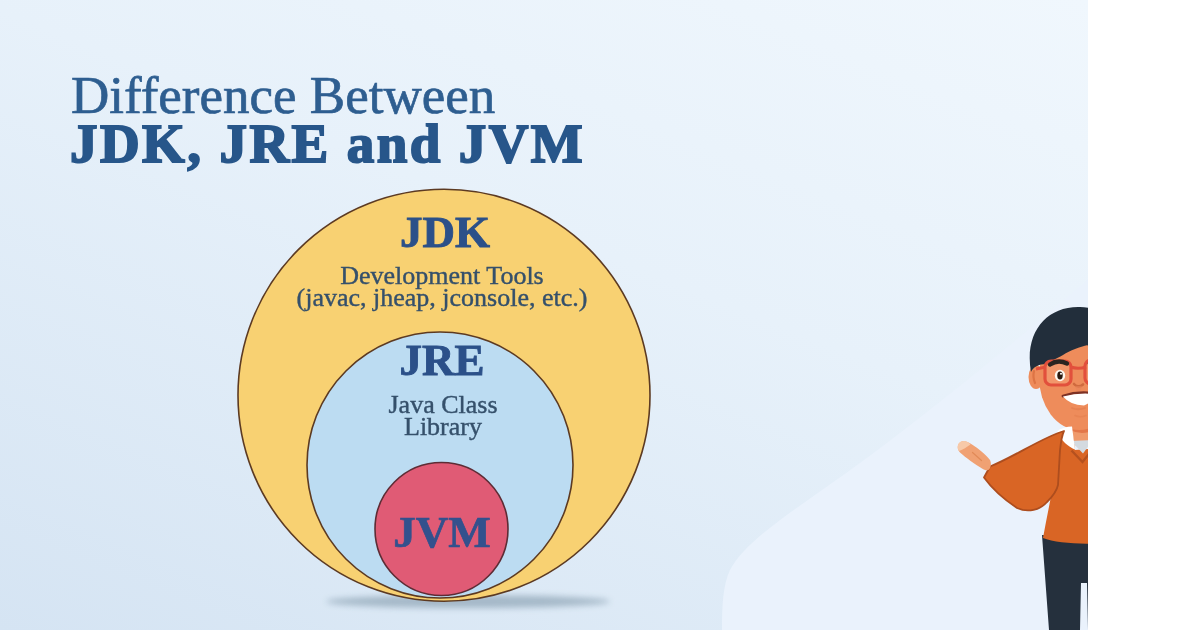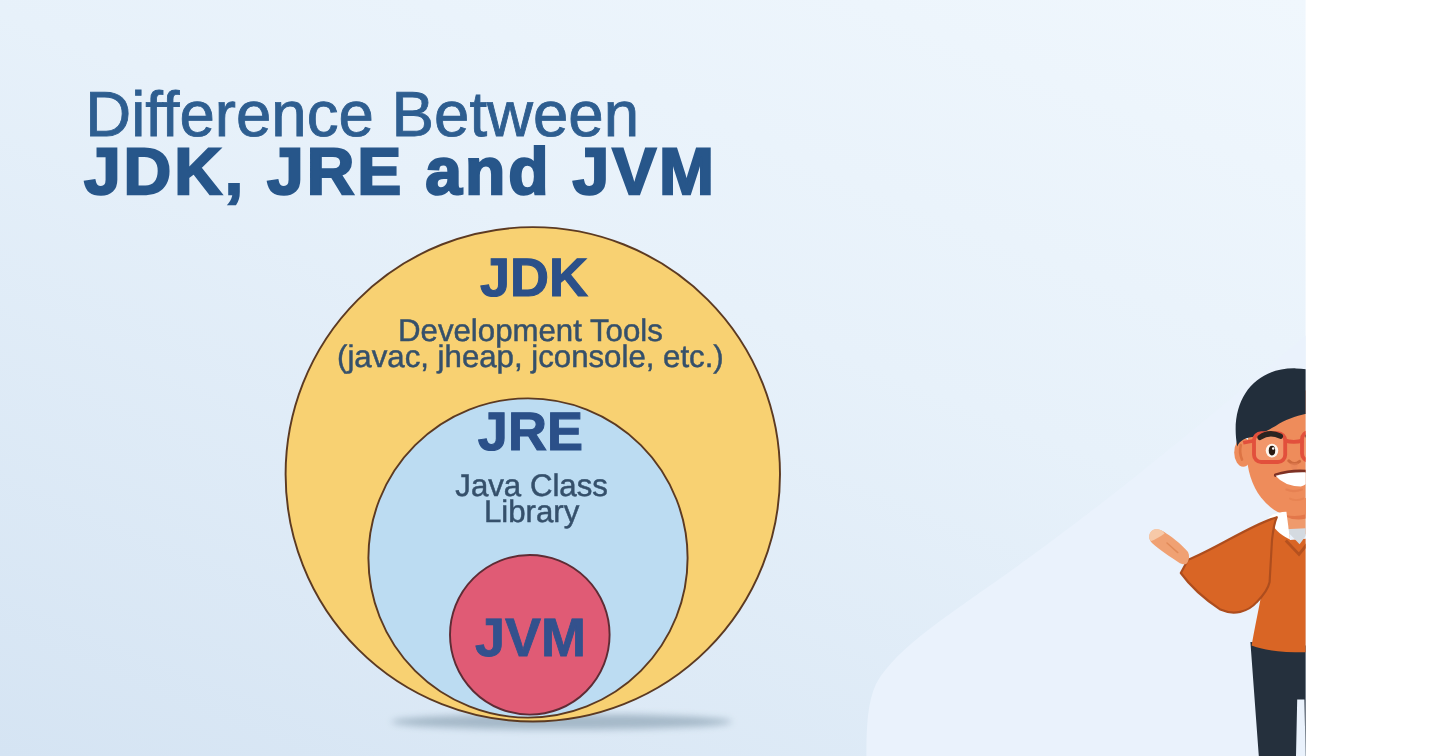--- a/index.html
+++ b/index.html
@@ -1,18 +1,18 @@
 <!DOCTYPE html>
 <html><head>
 <meta charset="utf-8">
 <style>
 html,body{margin:0;padding:0}
 #page{position:relative;width:1088px;height:630px;overflow:hidden;
 background:linear-gradient(202deg,#f0f7fd 0%,#e7f1fa 42%,#d5e4f3 100%);
-font-family:Liberation Sans, sans-serif}
+font-family:Liberation Serif, serif}
 #page svg{position:absolute;left:0;top:0}
 </style>
 </head>
 <body>
 <div id="page">
 <svg width="1200" height="630" viewBox="0 0 1200 630">
 
   <path d="M 1200 185 C 1080 285 980 375 860 463 C 800 507 748 537 730 570 C 723 585 722 605 722 630 L 1200 630 Z" fill="#eaf2fc"></path>
 
   <defs>

